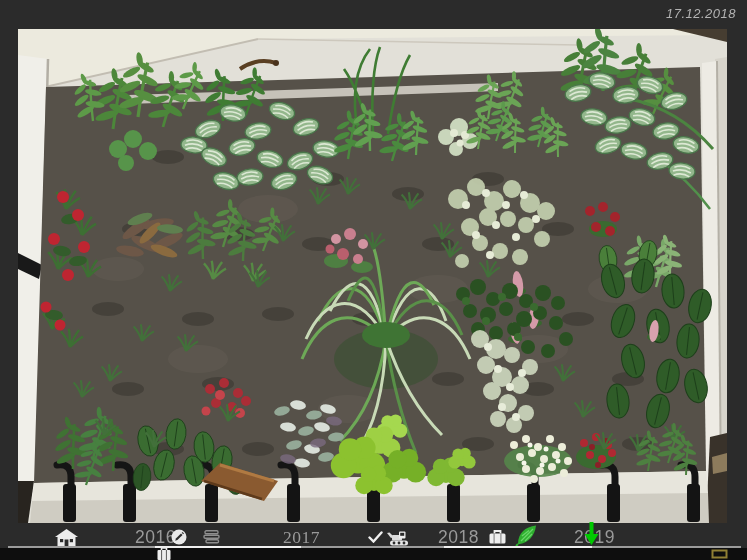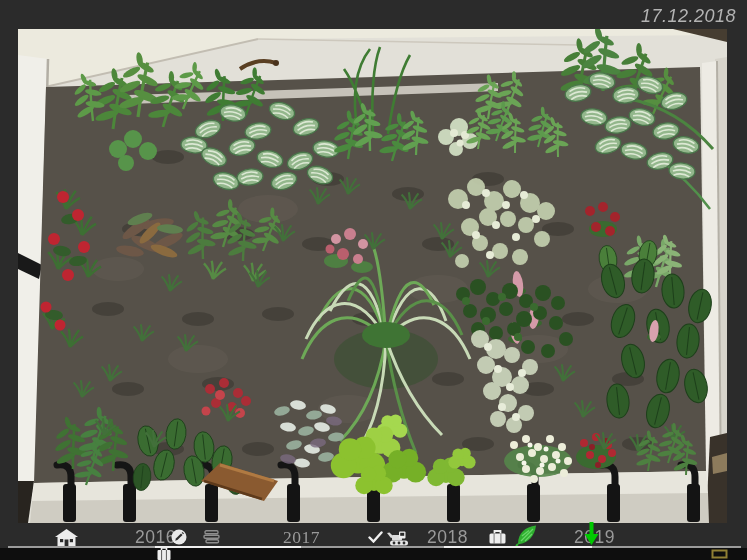--- a/index.html
+++ b/index.html
@@ -2,34 +2,34 @@
 <html><head>
 <meta charset="utf-8">
 <style>
   html,body{margin:0;padding:0;}
   body{
     width:747px;height:560px;overflow:hidden;position:relative;
     background:#2b2b2b;font-family:"Liberation Sans",sans-serif;
   }
   .date-overlay{
     position:absolute;top:6px;right:11px;font-style:italic;
-    font-size:18px;color:#b3b3b3;letter-spacing:.5px;z-index:5;
+    font-size:13px;color:#b3b3b3;letter-spacing:.5px;z-index:5;
   }
   .photo{
     position:absolute;left:18px;top:29px;width:709px;height:494px;
     overflow:hidden;background:#e2e0d8;
   }
   .photo svg{display:block;width:100%;height:100%;}
   .bottom-bar{position:absolute;left:0;top:548px;width:747px;height:12px;background:#0e0e0e;}
   .track{position:absolute;left:8px;top:546px;width:733px;height:2px;background:#9c9c9c;}
   .seg{position:absolute;top:546px;height:2px;background:#f0f0f0;}
   .seg1{left:155px;width:146px;}
   .seg2{left:444px;width:148px;}
   .yr{position:absolute;top:527px;color:#9a9a9a;font-size:17.5px;letter-spacing:.5px;z-index:3;}
-  .y2016{left:135px;} .y2017{left:283px;font-family:Liberation Serif, serif;} .y2018{left:427px;} .y2019{left:574px;}
+  .y2016{left:135px;} .y2017{left:283px;font-family:Liberation Serif, serif;} .y2018{left:438px;} .y2019{left:574px;}
   .tl-ic{position:absolute;z-index:3;line-height:0;}
   .ic-home{left:55px;top:529px;} .ic-edit{left:171px;top:529px;}
   .ic-books{left:203px;top:530px;} .ic-check{left:368px;top:531px;}
   .ic-excavator{left:386px;top:529px;} .ic-briefcase{left:489px;top:529px;}
   .ic-leaf{left:515px;top:524px;} .ic-arrow{left:584px;top:522px;z-index:6;}
   .ic-suitcase{left:157px;top:547px;z-index:4;} .ic-frame{left:711px;top:549px;z-index:4;}
 </style>
 </head>
 <body>
 

